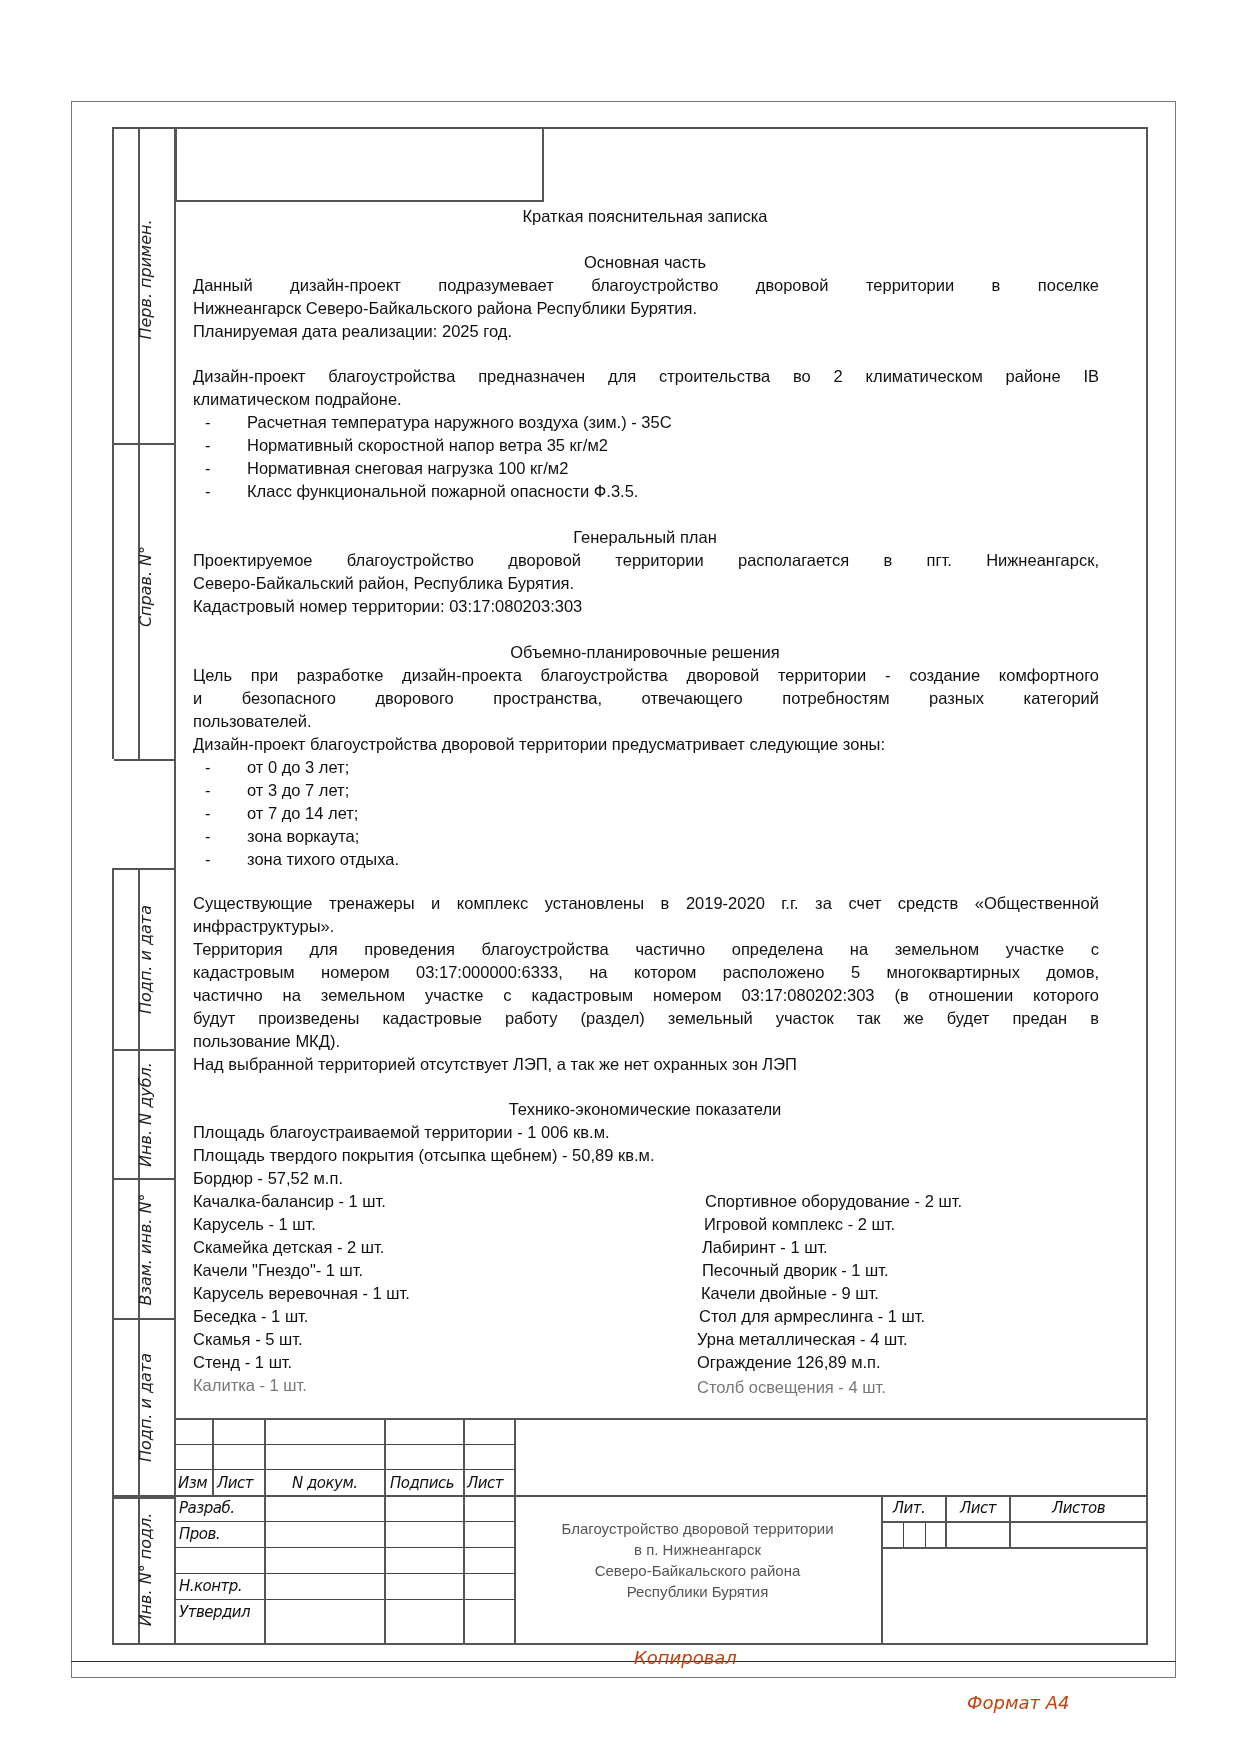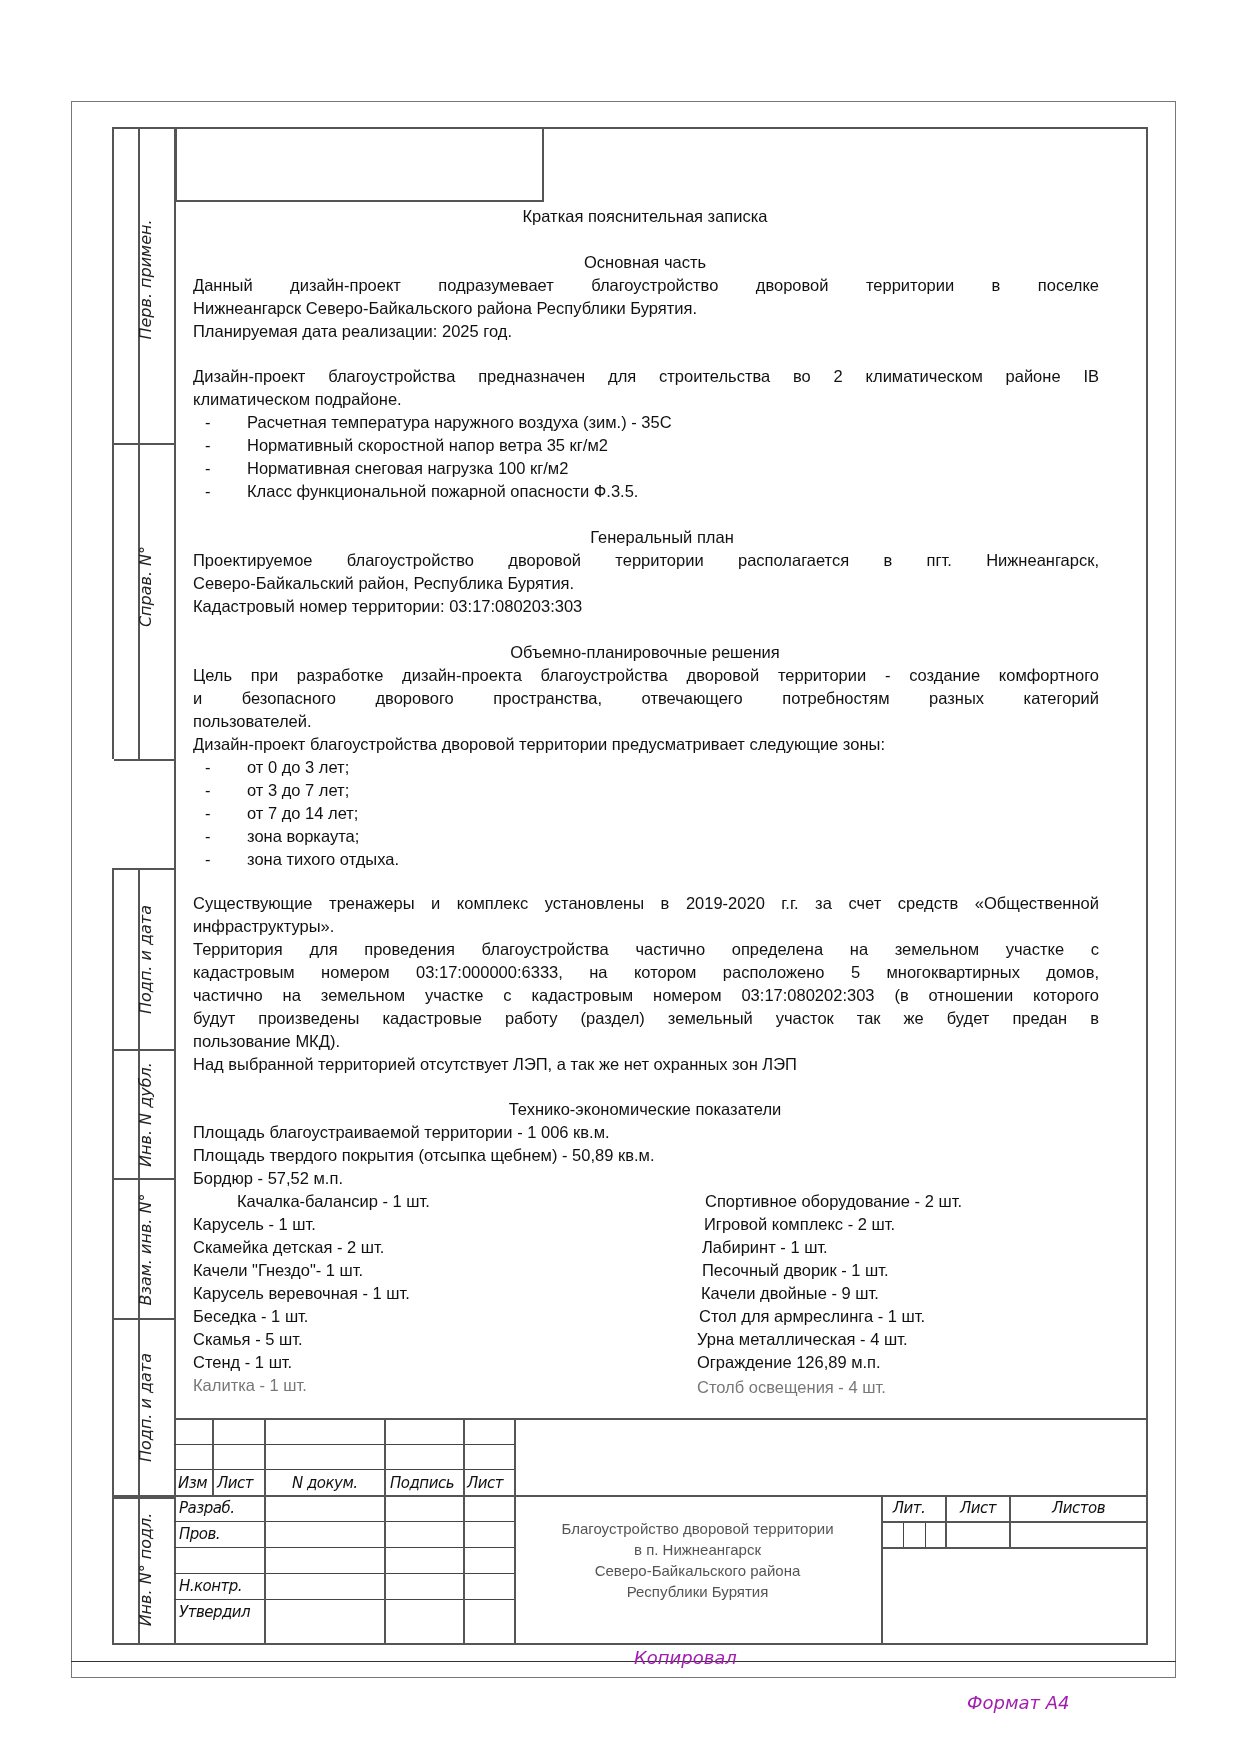--- a/index.html
+++ b/index.html
@@ -12,21 +12,21 @@
   .thin { background:#444; }
   .topbox { left:175px; top:127px; width:369px; height:75px; border:2px solid #555; border-top:none; box-sizing:border-box; }
   .side-label { position:absolute; font-family:"DejaVu Sans", sans-serif; font-style:italic; font-size:16px; color:#222; transform:rotate(-90deg); transform-origin:center; white-space:nowrap; text-align:center; }
   .txt { position:absolute; font-size:16.5px; line-height:23px; white-space:nowrap; }
   .just { position:absolute; font-size:16.5px; line-height:23px; text-align:justify; text-align-last:justify; white-space:normal; }
   .center { text-align:center; }
   .gray { color:#777; }
   .cell-label { position:absolute; font-family:"DejaVu Sans", sans-serif; font-style:italic; font-size:15px; color:#111; white-space:nowrap; letter-spacing:-0.5px; }
   .title-block-text { position:absolute; font-size:15px; line-height:21px; color:#555; text-align:center; }
   .bottom-line { left:71px; width:1105px; top:1661px; height:1px; background:#333; }
-  .footer-label { position:absolute; font-family:"DejaVu Sans", sans-serif; font-style:italic; font-size:18px; color:#a21caf; white-space:nowrap; }
+  .footer-label { position:absolute; font-family:"DejaVu Sans", sans-serif; font-style:italic; font-size:18px; color:#c2410c; white-space:nowrap; }
 </style>
 </head>
 <body>
 
 <div class="abs outer"></div>
 <div class="abs bottom-line"></div>
 
 <div class="abs frame"></div>
 <div class="abs topbox"></div>
 
@@ -62,21 +62,21 @@
 <div class="txt" style="left:193px;top:388px;">климатическом подрайоне.</div>
 <div class="txt" style="left:205px;top:411px;">-</div>
 <div class="txt" style="left:247px;top:411px;">Расчетная температура наружного воздуха (зим.) - 35С</div>
 <div class="txt" style="left:205px;top:434px;">-</div>
 <div class="txt" style="left:247px;top:434px;">Нормативный скоростной напор ветра 35 кг/м2</div>
 <div class="txt" style="left:205px;top:457px;">-</div>
 <div class="txt" style="left:247px;top:457px;">Нормативная снеговая нагрузка 100 кг/м2</div>
 <div class="txt" style="left:205px;top:480px;">-</div>
 <div class="txt" style="left:247px;top:480px;">Класс функциональной пожарной опасности Ф.3.5.</div>
 
-<div class="txt center" style="left:175px;top:526px;width:940px;margin-left:17px;">Генеральный план</div>
+<div class="txt center" style="left:175px;top:526px;width:940px;">Генеральный план</div>
 <div class="just" style="left:193px;top:549px;width:906px;">Проектируемое благоустройство дворовой территории располагается в пгт. Нижнеангарск,</div>
 <div class="txt" style="left:193px;top:572px;">Северо-Байкальский район, Республика Бурятия.</div>
 <div class="txt" style="left:193px;top:595px;">Кадастровый номер территории: 03:17:080203:303</div>
 
 <div class="txt center" style="left:175px;top:641px;width:940px;">Объемно-планировочные решения</div>
 <div class="just" style="left:193px;top:664px;width:906px;">Цель при разработке дизайн-проекта благоустройства дворовой территории - создание комфортного</div>
 <div class="just" style="left:193px;top:687px;width:906px;">и безопасного дворового пространства, отвечающего потребностям разных категорий</div>
 <div class="txt" style="left:193px;top:710px;">пользователей.</div>
 <div class="txt" style="left:193px;top:733px;">Дизайн-проект благоустройства дворовой территории предусматривает следующие зоны:</div>
 <div class="txt" style="left:205px;top:756px;">-</div>
@@ -97,21 +97,21 @@
 <div class="just" style="left:193px;top:984px;width:906px;">частично на земельном участке с кадастровым номером 03:17:080202:303 (в отношении которого</div>
 <div class="just" style="left:193px;top:1007px;width:906px;">будут произведены кадастровые работу (раздел)  земельный участок так же будет предан в</div>
 <div class="txt" style="left:193px;top:1030px;">пользование МКД).</div>
 <div class="txt" style="left:193px;top:1053px;">Над выбранной территорией отсутствует ЛЭП, а так же нет  охранных зон ЛЭП</div>
 
 <div class="txt center" style="left:175px;top:1098px;width:940px;">Технико-экономические показатели</div>
 <div class="txt" style="left:193px;top:1121px;">Площадь благоустраиваемой территории - 1 006 кв.м.</div>
 <div class="txt" style="left:193px;top:1144px;">Площадь твердого покрытия (отсыпка щебнем) -  50,89 кв.м.</div>
 <div class="txt" style="left:193px;top:1167px;">Бордюр - 57,52 м.п.</div>
 
-<div class="txt" style="left:193px;top:1190px;margin-left:44px;">Качалка-балансир - 1 шт.</div>
+<div class="txt" style="left:193px;top:1190px;">Качалка-балансир - 1 шт.</div>
 <div class="txt" style="left:193px;top:1213px;">Карусель - 1 шт.</div>
 <div class="txt" style="left:193px;top:1236px;">Скамейка детская - 2 шт.</div>
 <div class="txt" style="left:193px;top:1259px;">Качели "Гнездо"- 1 шт.</div>
 <div class="txt" style="left:193px;top:1282px;">Карусель веревочная - 1 шт.</div>
 <div class="txt" style="left:193px;top:1305px;">Беседка - 1 шт.</div>
 <div class="txt" style="left:193px;top:1328px;">Скамья - 5 шт.</div>
 <div class="txt" style="left:193px;top:1351px;">Стенд - 1 шт.</div>
 <div class="txt gray" style="left:193px;top:1374px;">Калитка - 1 шт.</div>
 
 <div class="txt" style="left:705px;top:1190px;">Спортивное оборудование - 2 шт.</div>

